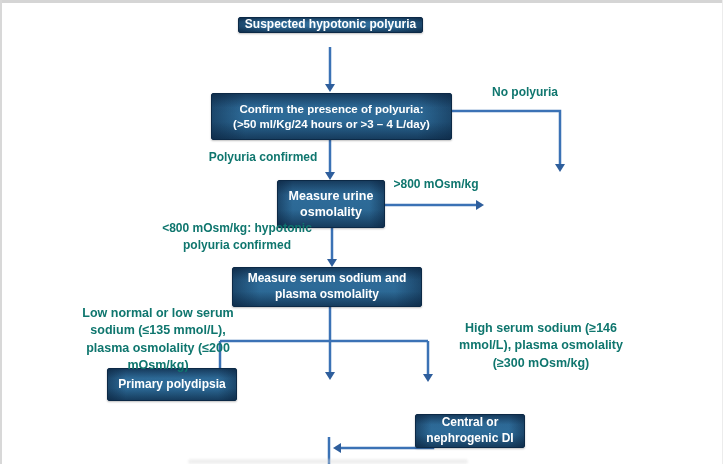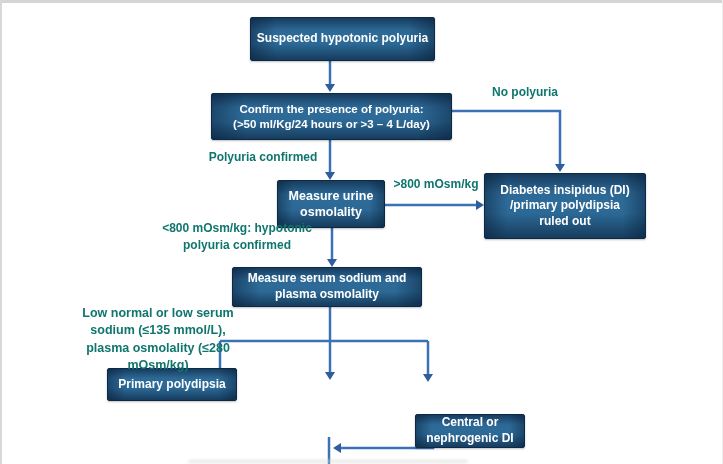--- a/index.html
+++ b/index.html
@@ -91,31 +91,28 @@
     </g>
     <g>
       <polyline points="433,427 433,448 341,448"></polyline>
       <polygon points="341,443 341,453 333,448"></polygon>
     </g>
     <g>
       <line x1="329" y1="437" x2="329" y2="464"></line>
     </g>
   </svg>
 
-  <div class="node" style="left:238px; top:17px; width:185px; height:44px;margin-left:12px;">Suspected hypotonic polyuria</div>
+  <div class="node" style="left:238px; top:17px; width:185px; height:16px;">Suspected hypotonic polyuria</div>
 
   <div class="node" style="left:211px; top:93px; width:241px; height:47px; font-size:11.5px;">Confirm the presence of polyuria:
 (&gt;50 ml/Kg/24 hours or &gt;3 – 4 L/day)</div>
 
   <div class="node" style="left:277px; top:180px; width:108px; height:48px; font-size:12.5px;">Measure urine
 osmolality</div>
 
-  <div class="node" style="left:484px; top:173px; width:162px; height:66px;">Diabetes insipidus (DI)
-/primary polydipsia
-ruled out</div>
 
   <div class="node" style="left:232px; top:267px; width:190px; height:40px;">Measure serum sodium and
 plasma osmolality</div>
 
   <div class="node" style="left:107px; top:368px; width:130px; height:33px;">Primary polydipsia</div>
 
 
   <div class="node" style="left:415px; top:382px; width:110px; height:34px;margin-top:32px;">Central or
 nephrogenic DI</div>
 
@@ -123,19 +120,22 @@
 
   <div class="edge-label" style="left:206px; top:149px; width:114px;">Polyuria confirmed</div>
 
   <div class="edge-label" style="left:390px; top:176px; width:92px;">&gt;800 mOsm/kg</div>
 
   <div class="edge-label" style="left:158px; top:220px; width:158px;">&lt;800 mOsm/kg: hypotonic
 polyuria confirmed</div>
 
   <div class="edge-label" style="left:52px; top:305px; width:212px; font-size:12.5px;">Low normal or low serum
 sodium (≤135 mmol/L),
-plasma osmolality (≤280
+plasma osmolality (≤200
 mOsm/kg)</div>
 
+  <div class="edge-label" style="left:430px; top:320px; width:222px; font-size:12.5px;">High serum sodium (≥146
+mmol/L), plasma osmolality
+(≥300 mOsm/kg)</div>
 
   <div class="next-box-hint"></div>
 
 </div>
 
 </body></html>

